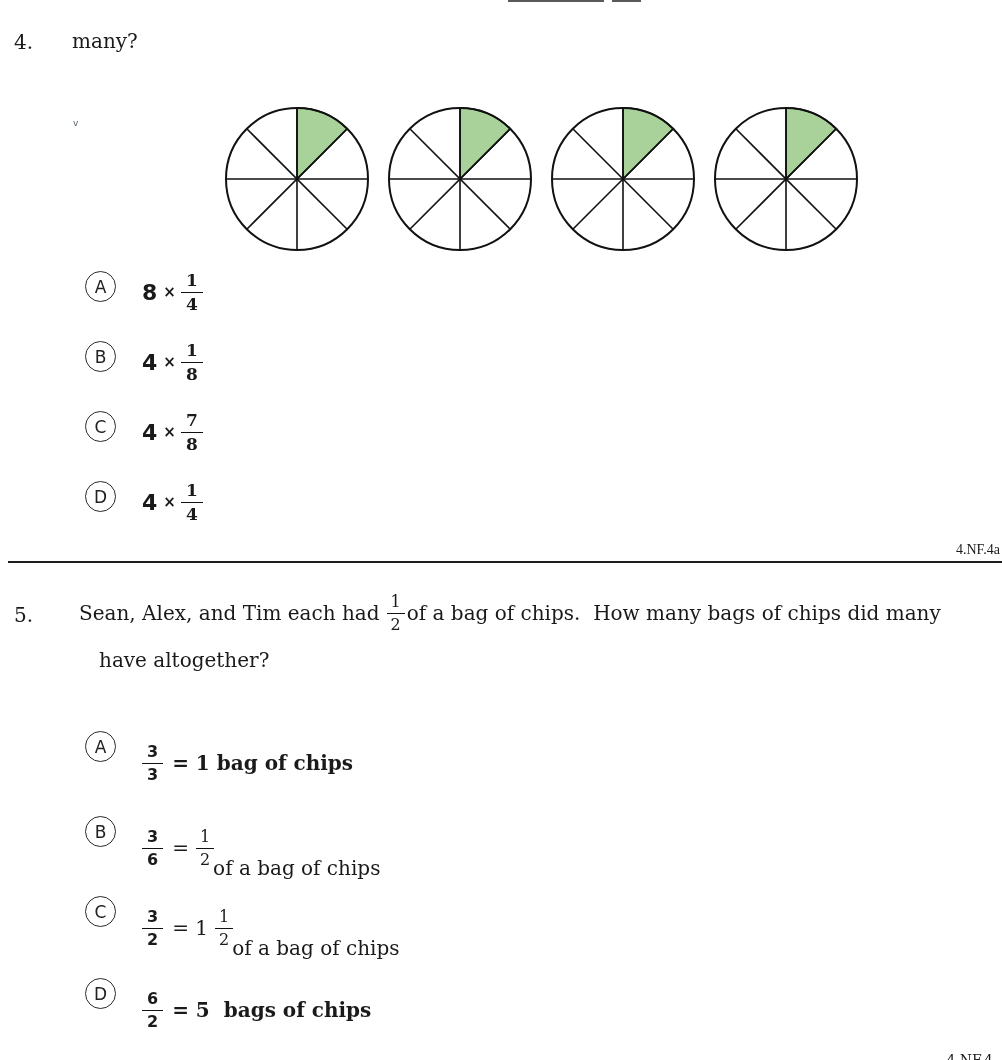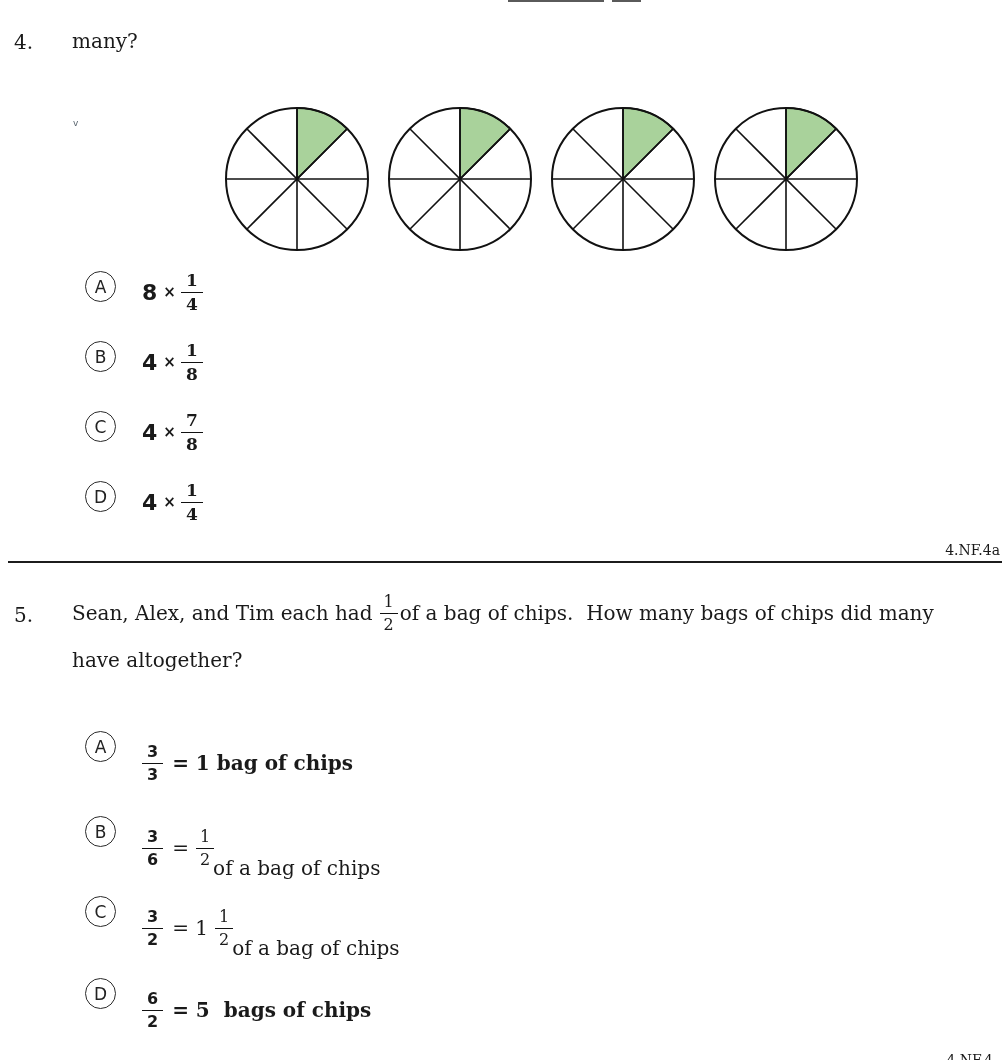--- a/index.html
+++ b/index.html
@@ -50,26 +50,26 @@
   .coef  { font-family:"DejaVu Sans", sans-serif; font-weight:700; font-size:22px; }
   .times { font-family:"DejaVu Sans", sans-serif; font-weight:700; font-size:15px;
            margin:0 5px 0 6px; }
 
   .opt-text { font-size:20px; white-space:pre; }
   .ml9  { margin-left:9px;font-weight:bold; }
   .mln1 { margin-left:-1px;margin-top:40px; }
   .eq   { font-size:20px; white-space:pre; margin-left:9px; margin-right:7px; }
 
   
-  .q5line1 { position:absolute; left:72px; top:586px; height:54px;
+  .q5line1 { position:absolute; left:79px; top:586px; height:54px;
              display:flex; align-items:center; font-size:20px; }
   .q5line1 .txt { white-space:pre; }
   .q5line1 .frac5b { margin:0 2px 0 7px; }
 
-  .std-label { position:absolute; right:2px; top:542px; font-size:14px; }
+  .std-label { position:absolute; right:2px; top:542px; font-size:14px;font-family:Liberation Serif, serif; }
   .std-label-bottom { position:absolute; right:9px; top:1052px; font-size:14px; }
 
   .divider { position:absolute; left:8px; top:561px; width:994px; height:0;
              border-top:2px solid #1c1c1c; }
 
   .model-svg { position:absolute; left:222px; top:104px; }
 </style>
 </head>
 <body>
 
@@ -184,21 +184,21 @@
   <div class="qnum" style="top:603px;">5.</div>
 
   <div class="q5line1">
     <span class="txt">Sean, Alex, and Tim each had</span>
     <span class="frac frac5b">
       <span class="num">1</span>
       <span class="den">2</span>
     </span>
     <span class="txt">of a bag of chips.  How many bags of chips did many</span>
   </div>
-  <div class="qtext" style="top:646px;">have altogether?</div>
+  <div class="qtext" style="top:646px;margin-left:27px;">have altogether?</div>
 
   <div class="opt-row" style="top:735px;height:56px;">
     <span class="opt-circle" style="top:-4px;">
         <span>A</span>
       </span>
     <div class="row-content">
       <span class="frac frac5a">
         <span class="num">3</span>
         <span class="den">3</span>
       </span>

